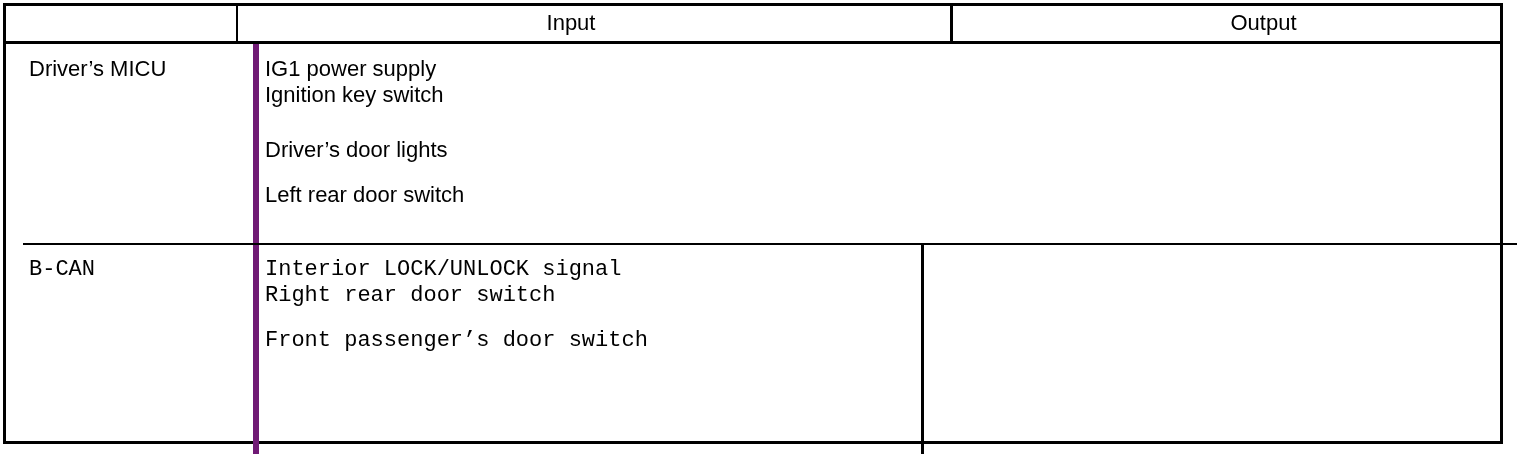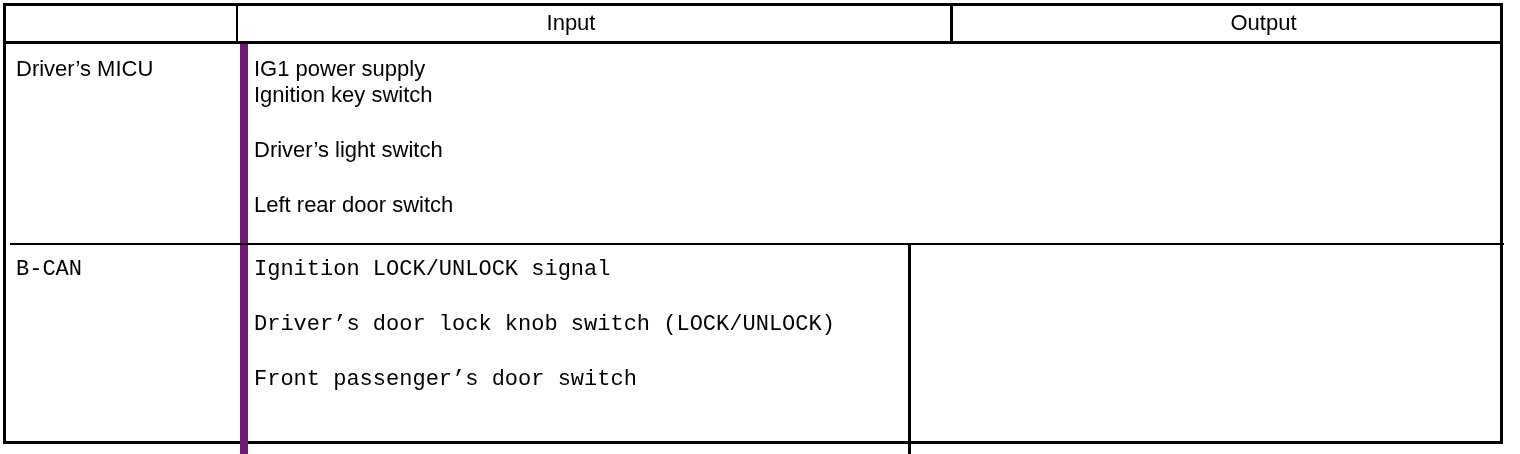--- a/index.html
+++ b/index.html
@@ -54,55 +54,55 @@
     white-space: nowrap;
     overflow: hidden;
   }
   .th-module { left: 0;     width: 230px; }
   .th-input  { left: 230px; width: 668px; border-left: 2px solid #000000; box-sizing: border-box; }
   .th-output { left: 944px; width: 624px; border-left: 3px solid #000000; box-sizing: border-box; }
 
   
   .trow {
     position: absolute;
-    left: 4px;
+    left: 17px;
     width: 100%;
     box-sizing: border-box;
   }
   .trow-1 { top: 38px;  height: 201px; border-bottom: 2px solid #000000; }
   .trow-2 { top: 239px; height: 245px; font-family: Liberation Mono, monospace; }
 
   .cell {
     position: absolute;
     top: 0;
     height: 100%;
     box-sizing: border-box;
     overflow: hidden;
   }
   .cell-module { left: 0;     width: 230px; }
-  .cell-input  { left: 230px; width: 668px; border-left: 8px solid #701a75; }
+  .cell-input  { left: 230px; width: 668px; border-left: 6px solid #701a75; }
   .cell-output { left: 898px; width: 596px; border-left: 3px solid #000000; }
 
   .cell-pad {
     padding: 0 0 0 6px;
   }
 
   .line {
     font-size: 22px;
     line-height: 26px;
     height: 26px;
     white-space: nowrap;
     overflow: hidden;
     margin: 0;
   }
   
   .line-0 { margin-top: 12px; }
   .line-1 { }
   .line-2 { margin-top: 29px; }
-  .line-3 { margin-top: 29px; }
+  .line-3 { margin-top: 19px; }
 
   .empty-cell { }
 </style>
 </head>
 <body>
 
 <div class="sheet">
 
   <div class="io-table">
 
@@ -117,40 +117,40 @@
       <div class="cell cell-module">
         <div class="cell-pad">
           <div class="line line-0">Driver’s MICU</div>
         </div>
       </div>
 
       <div class="cell cell-input">
         <div class="cell-pad">
           <div class="line line-0">IG1 power supply</div>
           <div class="line line-1">Ignition key switch</div>
-          <div class="line line-2">Driver’s light switch</div>
+          <div class="line line-2">Driver’s door lights</div>
           <div class="line line-3">Left rear door switch</div>
         </div>
       </div>
 
 
     </div>
 
     <div class="trow trow-2">
 
       <div class="cell cell-module">
         <div class="cell-pad">
           <div class="line line-0">B-CAN</div>
         </div>
       </div>
 
       <div class="cell cell-input">
         <div class="cell-pad">
-          <div class="line line-0">Ignition LOCK/UNLOCK signal</div>
-          <div class="line line-2">Driver’s door lock knob switch (LOCK/UNLOCK)</div>
+          <div class="line line-0">Interior LOCK/UNLOCK signal</div>
+          <div class="line line-1">Right rear door switch</div>
           <div class="line line-3">Front passenger’s door switch</div>
         </div>
       </div>
 
       <div class="cell cell-output empty-cell">
         <div class="cell-pad"></div>
       </div>
 
     </div>
 

